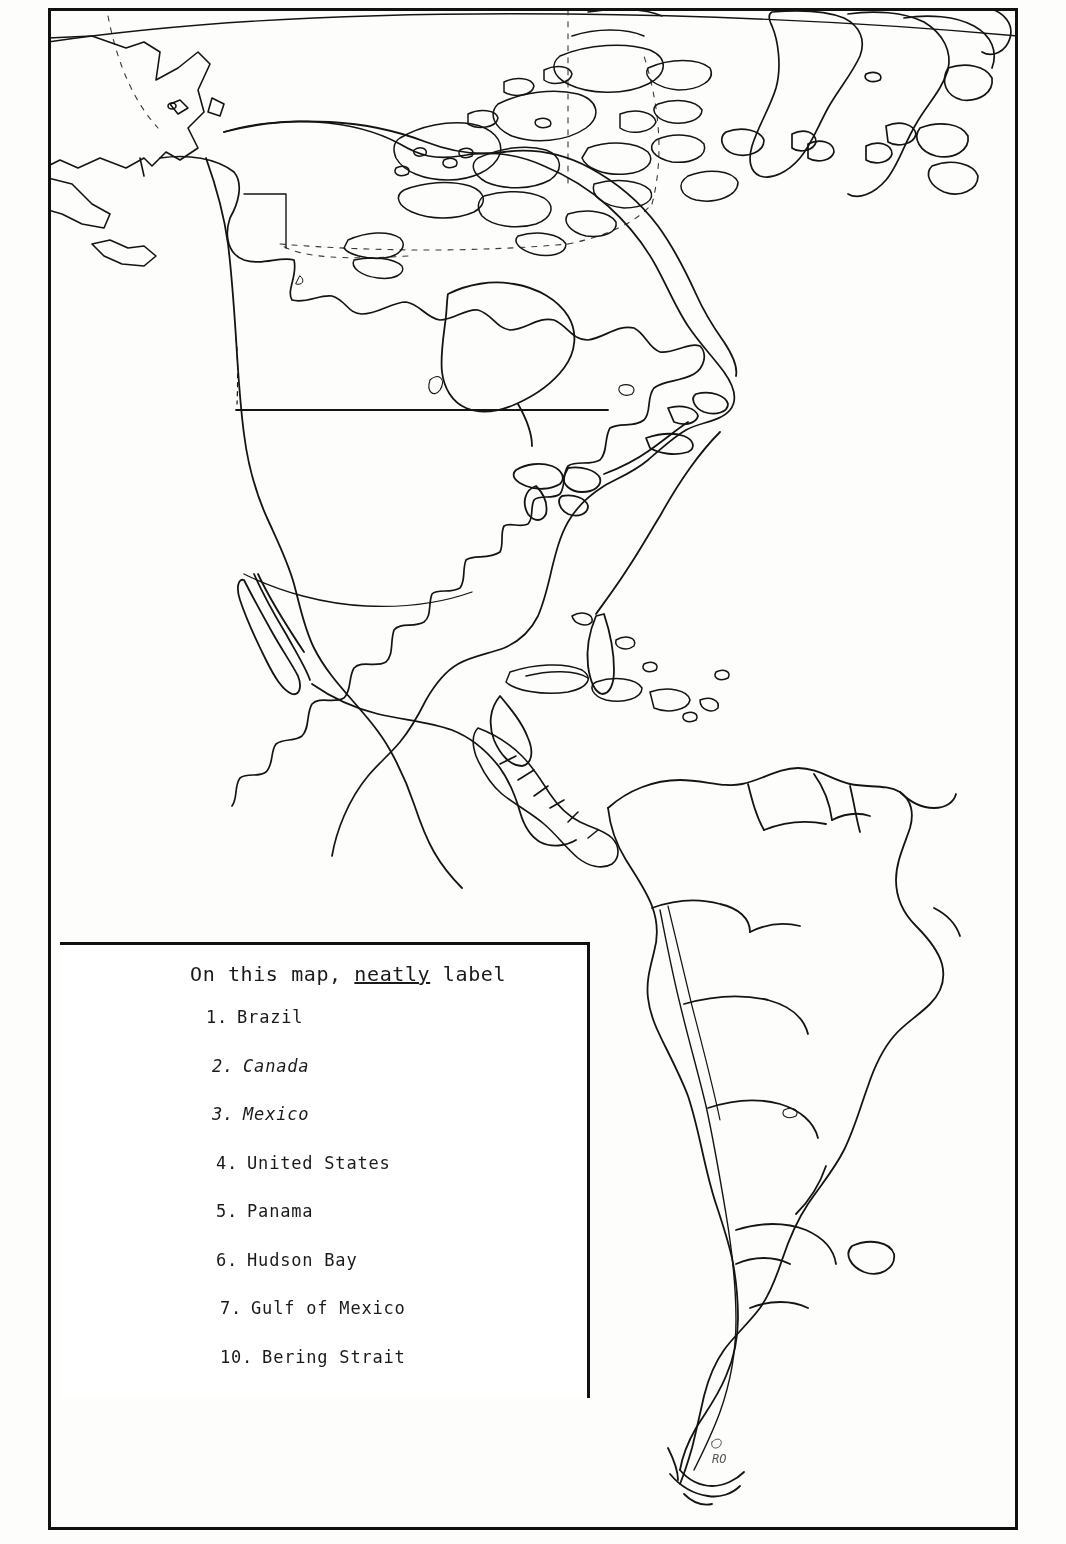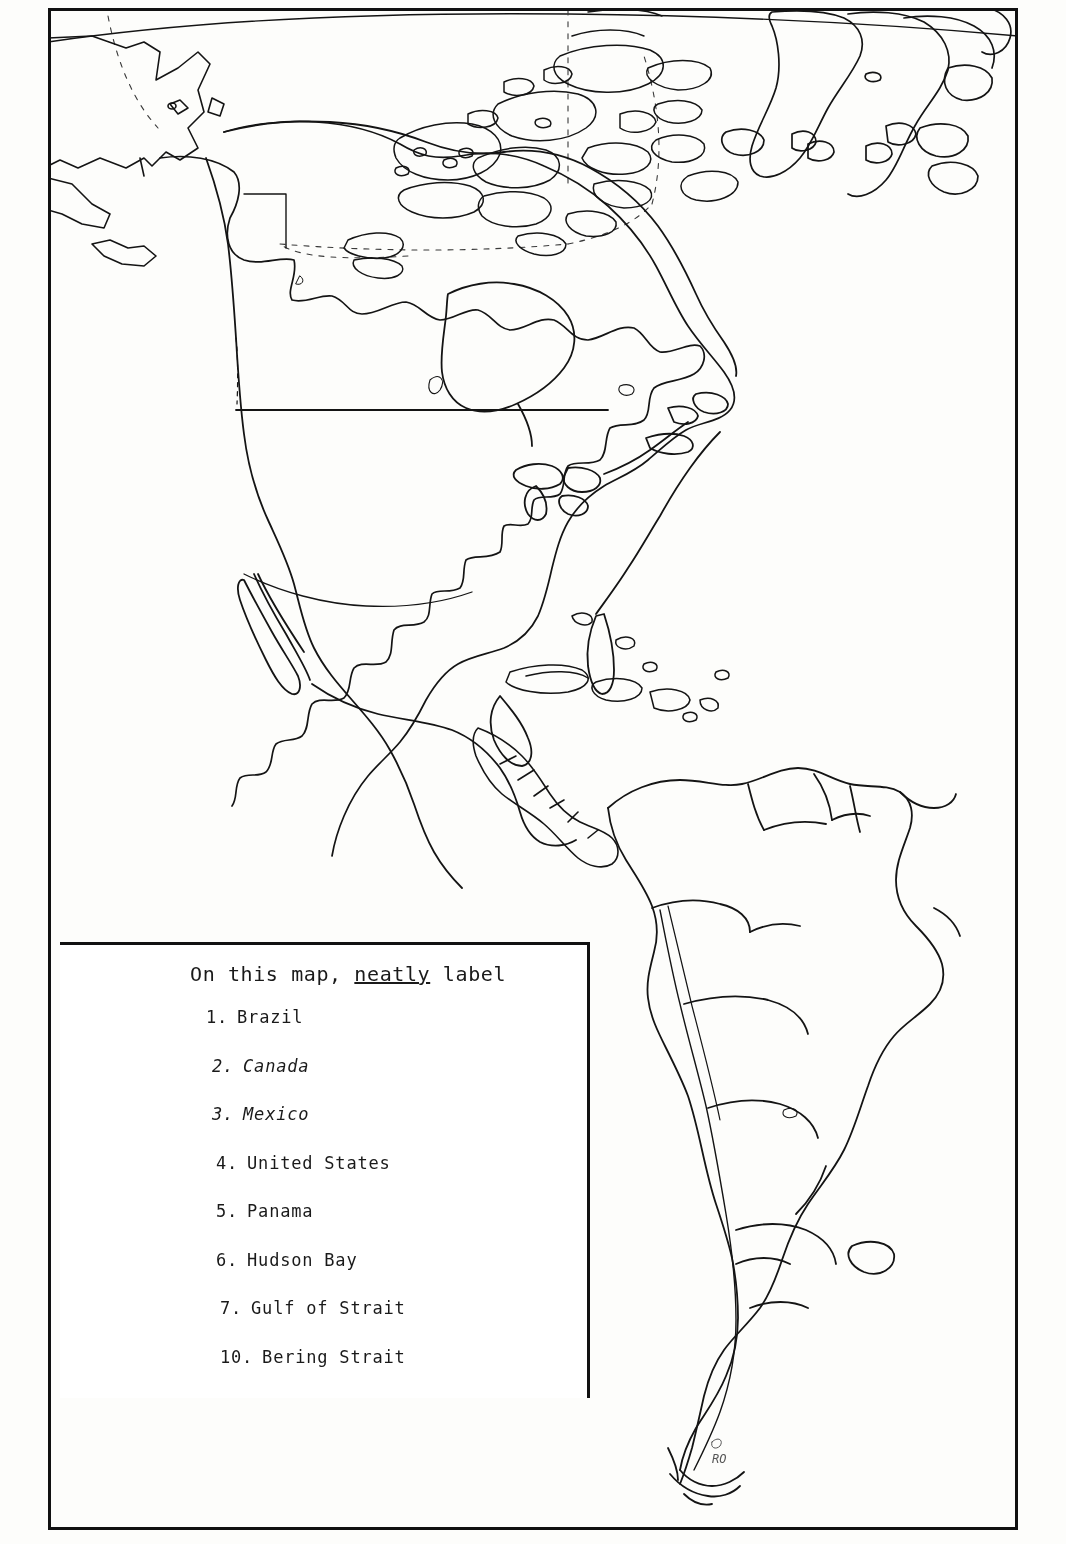--- a/index.html
+++ b/index.html
@@ -527,21 +527,21 @@
         <li class="ind3">
           <span class="num">4.</span><span class="txt">United States</span>
         </li>
         <li class="ind3">
           <span class="num">5.</span><span class="txt">Panama</span>
         </li>
         <li class="ind3">
           <span class="num">6.</span><span class="txt">Hudson Bay</span>
         </li>
         <li class="ind4">
-          <span class="num">7.</span><span class="txt">Gulf of Strait</span>
+          <span class="num">7.</span><span class="txt">Gulf of Mexico</span>
         </li>
         <li class="ind4">
           <span class="num">10.</span><span class="txt">Bering Strait</span>
         </li>
       </ul>
     </div>
   </div>
 
   <div class="tiny-mark">RO</div>
 

